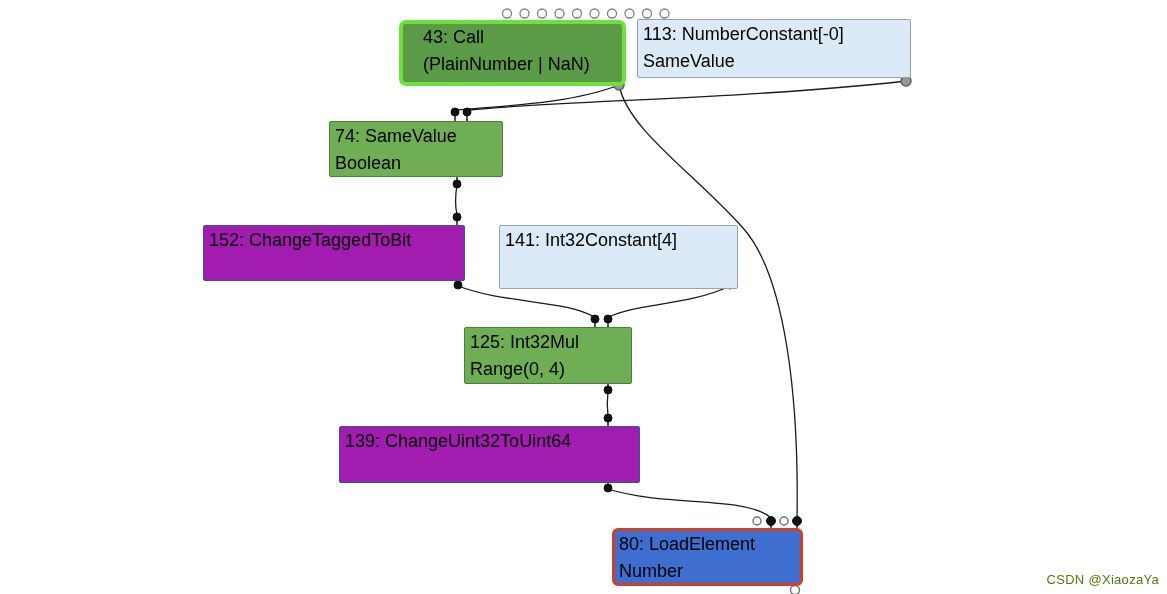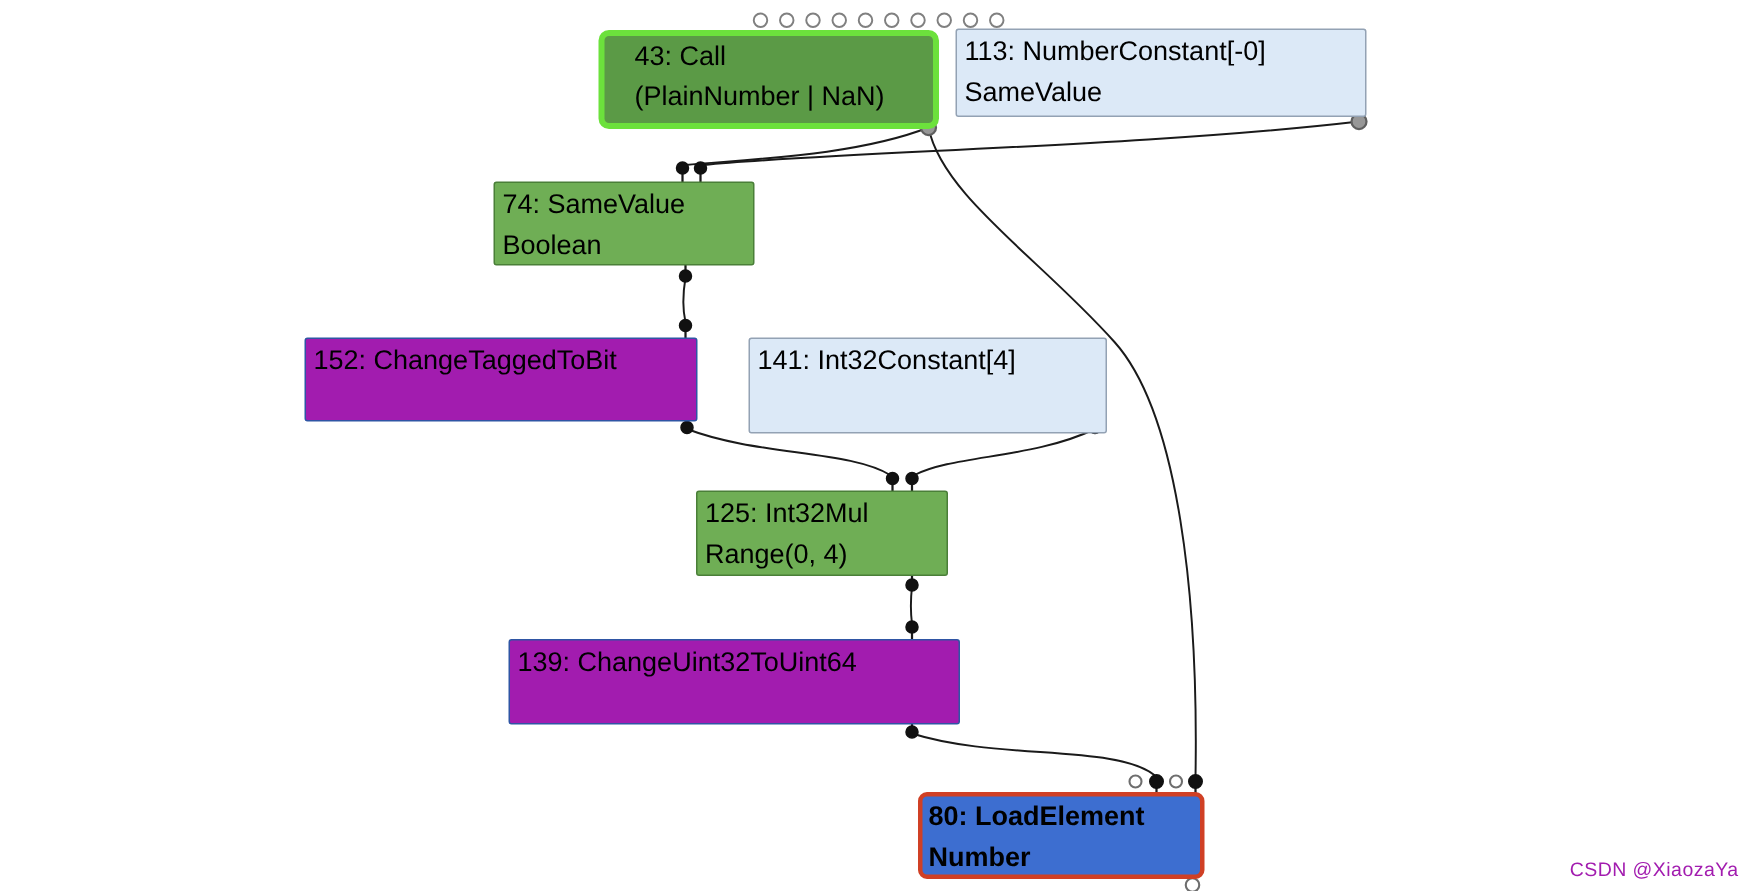--- a/index.html
+++ b/index.html
@@ -8,28 +8,28 @@
   #canvas{position:relative;width:1167px;height:594px;background:#ffffff;}
   #edge-layer{position:absolute;left:0;top:0;width:1167px;height:594px;}
   .node{position:absolute;box-sizing:border-box;border-radius:2px;
         color:#000;font-size:18px;line-height:27px;padding:1px 5px;
         white-space:nowrap;overflow:hidden;}
   .node .ln{display:block;}
   .green{background:#6fae55;border:1px solid #4a7f38;}
   .green-selected{background:#5b9a46;border:4px solid #6ce13c;border-radius:7px;padding:0 20px;}
   .blue{background:#a21caf;border:1px solid #2f55a4;}
   .lightblue{background:#dce9f7;border:1px solid #93a2b4;}
-  .blue-selected{background:#3d6ed0;border:3px solid #d04025;border-radius:6px;padding:0 4px;font-weight:bold;}
+  .blue-selected{background:#3d6ed0;border:3px solid #d04025;border-radius:6px;padding:0 4px;}
   .edge{fill:none;stroke:#1a1a1a;stroke-width:1.3px;}
   .stem{stroke:#1a1a1a;stroke-width:1.5px;}
   .port-in{fill:#111;stroke:#111;stroke-width:1px;}
   .port-out-gray{fill:#979797;stroke:#5f5f5f;stroke-width:1.5px;}
   .port-empty{fill:#ffffff;stroke:#6e6e6e;stroke-width:1.4px;}
   .hidden-port{fill:#ffffff;stroke:#808080;stroke-width:1.3px;}
-  #watermark{position:absolute;right:8px;bottom:7px;color:#a21caf;
+  #watermark{position:absolute;right:8px;bottom:7px;color:#4d7c0f;
              font-size:13px;letter-spacing:0.3px;}
 </style>
 </head>
 <body>
 
 <div id="canvas">
 
   <svg id="edge-layer" viewBox="0 0 1167 594" xmlns="http://www.w3.org/2000/svg">
 
     <path class="edge" d="M619,85 C570,104 500,106 457,110"></path>

